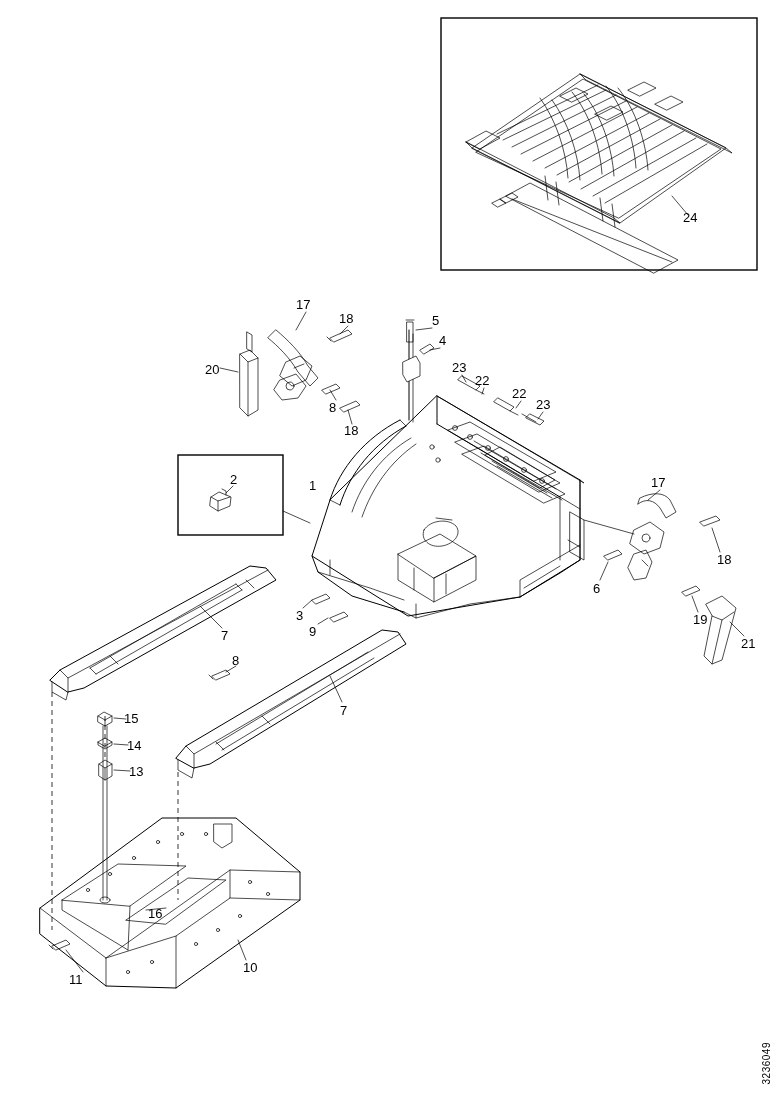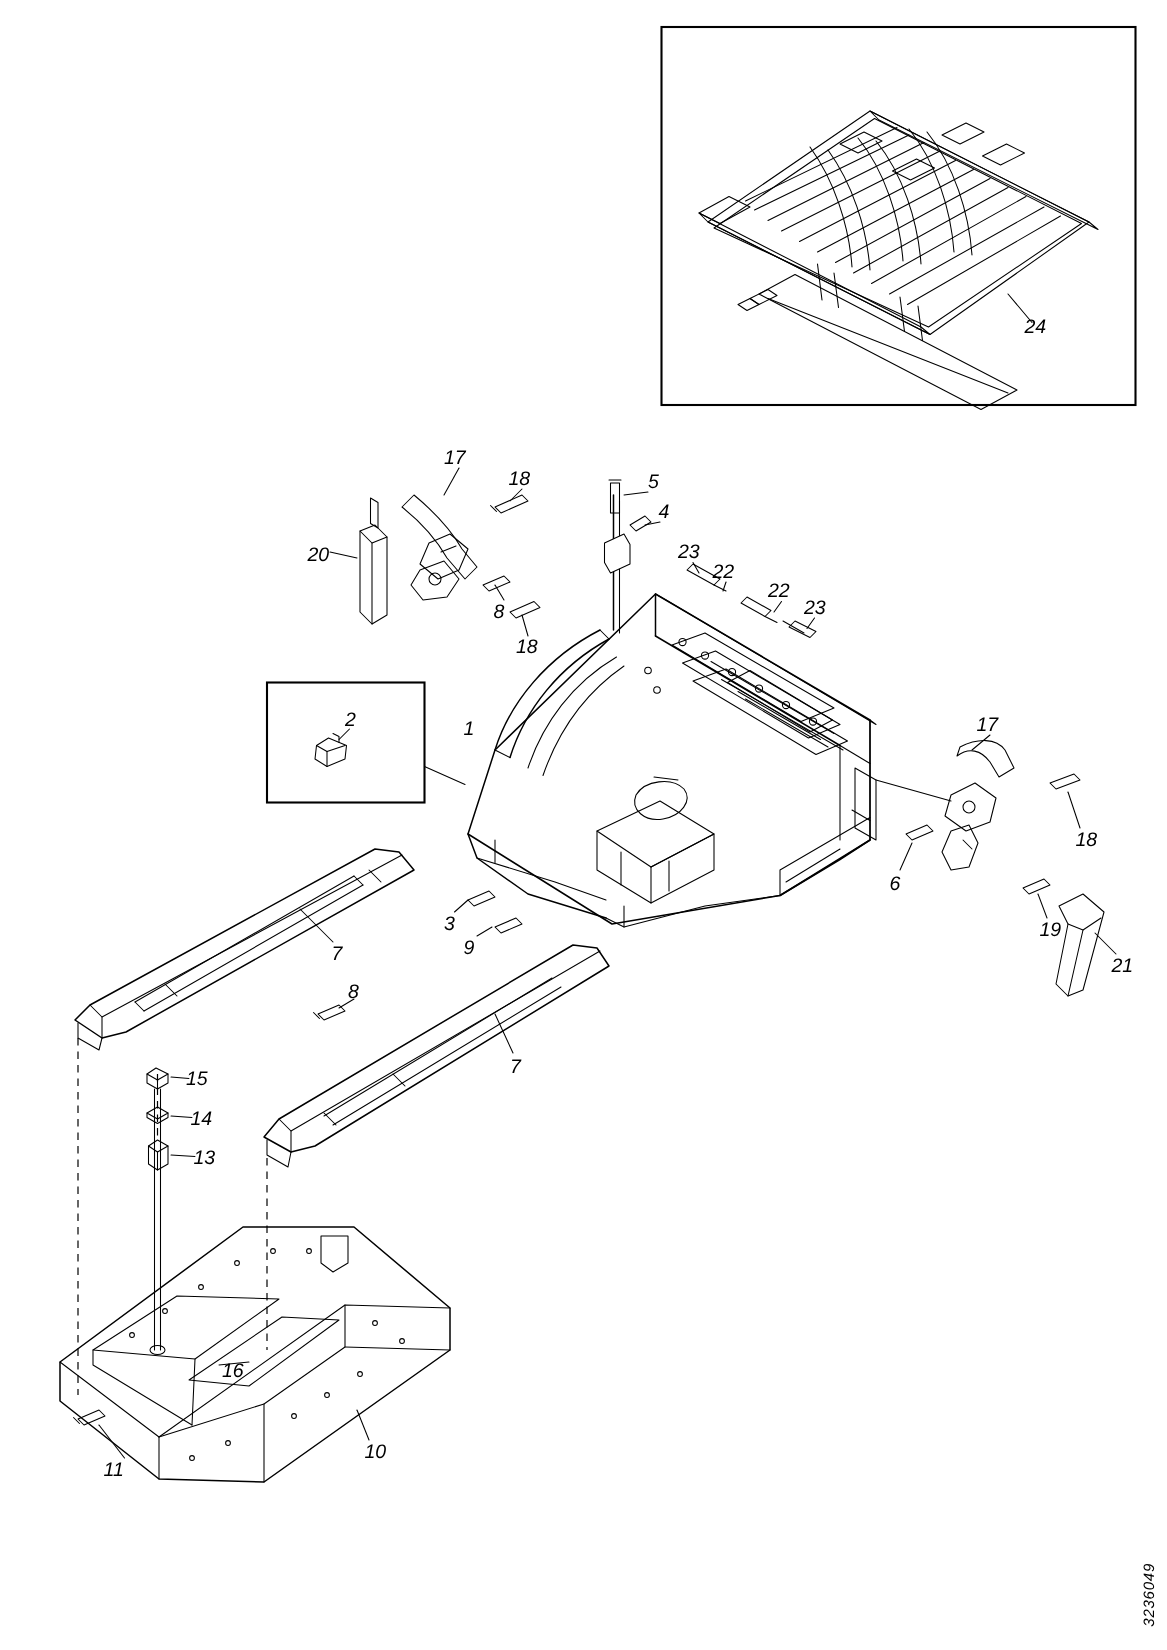--- a/index.html
+++ b/index.html
@@ -13,21 +13,20 @@
     font-family: "Liberation Sans", sans-serif;
     color: #000000;
     position: relative;
     overflow: hidden;
   }
   #sheet {
     position: absolute;
     left: 0; top: 0;
     width: 778px;
     height: 1100px;
-    font-style: italic;
   }
   svg.diagram {
     position: absolute;
     left: 0; top: 0;
     width: 778px;
     height: 1100px;
   }
   .ln {
     fill: none;
     stroke: #000000;

